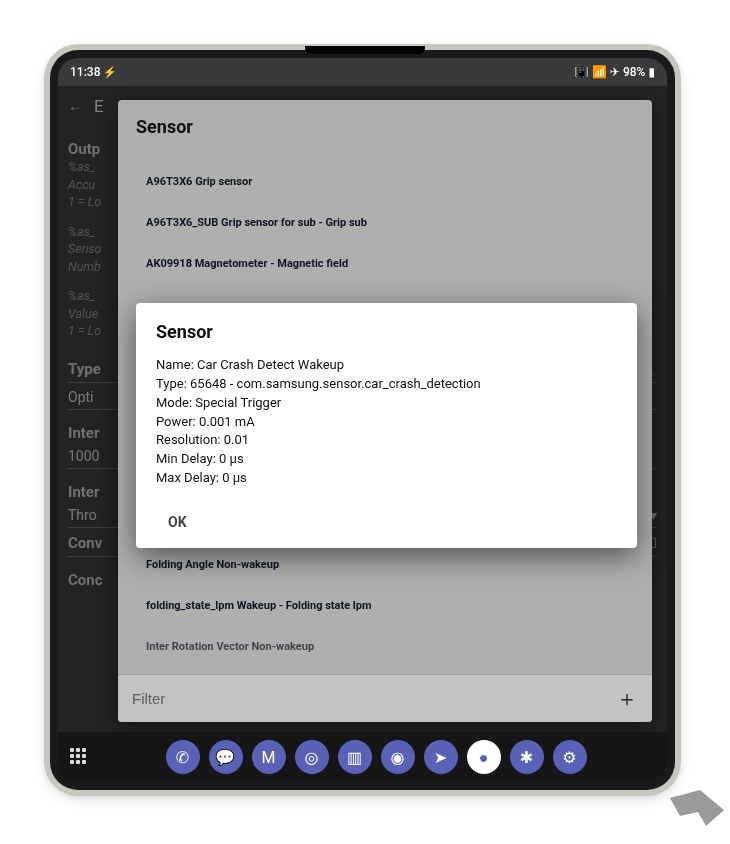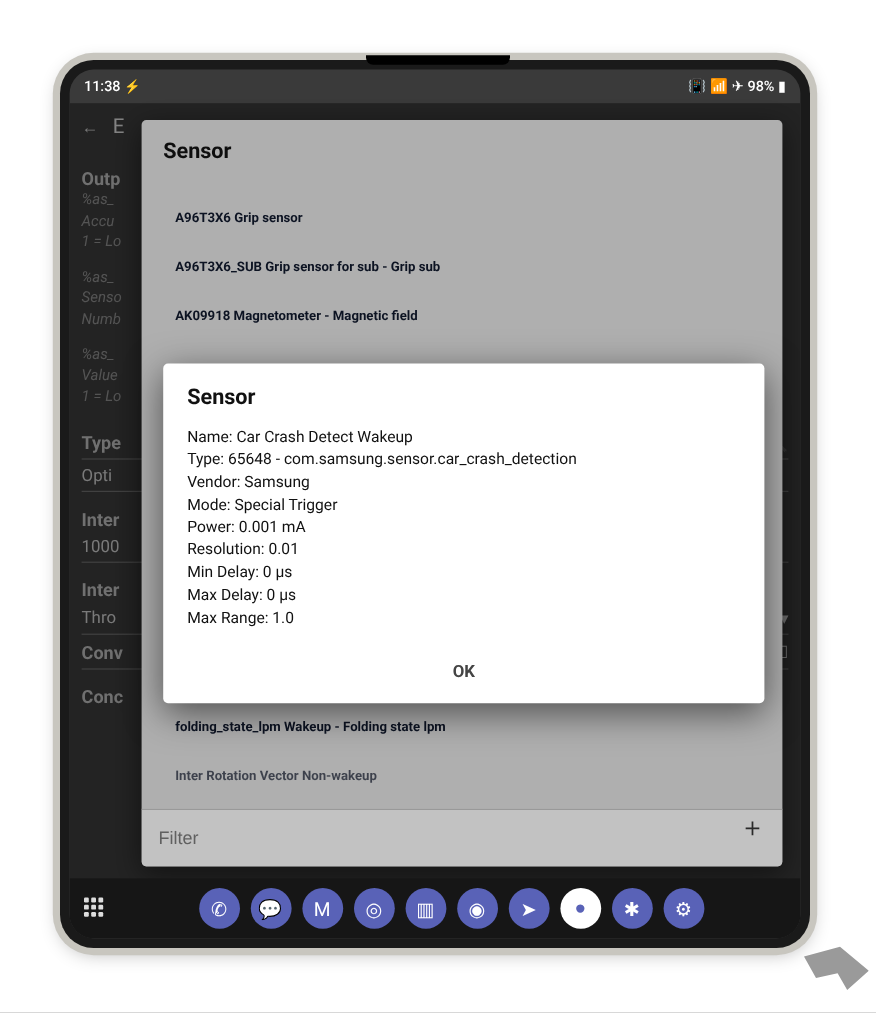--- a/index.html
+++ b/index.html
@@ -64,40 +64,40 @@
     box-shadow: 0 6px 24px rgba(0,0,0,.5);
     overflow: hidden;
     filter: brightness(.82);
   }
   .sensor-list-inner { padding: 16px 18px 0; color:#222; }
   .sensor-list h3 { font-size:18px; font-weight:700; color:#111; margin-bottom:24px; }
   .sensor-item { font-size:11px; font-weight:700; color:#0f172a; padding:14px 10px; }
   .filter-row {
     position:absolute; bottom:0; left:0; right:0;
     background:#ececec; height:48px;
-    display:flex; padding:0 14px;
+    display:flex; align-items:center; padding:12px 14px;
     border-top:1px solid #bbb;
   }
   .filter-row input {
     flex:1; border:none; background:transparent; font-size:15px; color:#555; outline:none;
   }
   .plus { font-size:22px; color:#333; }
   
   .dialog {
     position: absolute;
     left: 78px; right: 30px; top: 245px;
     background: #fff;
     border-radius: 4px;
     box-shadow: 0 8px 30px rgba(0,0,0,.55);
     padding: 18px 20px 10px;
     color: #111;
   }
   .dialog h3 { font-size:18px; font-weight:700; margin-bottom:14px; }
   .dialog .kv { font-size:13px; font-weight:400; line-height:1.45; }
-  .dialog .actions { text-align:center; margin-top:18px; }
+  .dialog .actions { text-align:left; margin-top:18px; }
   .dialog .ok { color:#444; font-size:14px; font-weight:700; padding:8px 12px; display:inline-block; cursor:pointer; }
   
   .navbar {
     position:absolute; bottom:0; left:0; right:0;
     height:50px;
     background:#161616;
     display:flex; align-items:center; gap:9px;
     padding:0 12px;
   }
   .grid-icon { width:18px; height:18px; display:grid; grid-template-columns:repeat(3,4px); grid-template-rows:repeat(3,4px); gap:2px; }
@@ -201,27 +201,25 @@
       <div class="filter-row">
         <input placeholder="Filter" style="">
         <span class="plus">＋</span>
       </div>
     </div>
 
     <div class="dialog">
       <h3>Sensor</h3>
       <div class="kv">Name: Car Crash Detect  Wakeup</div>
       <div class="kv">Type: 65648 - com.samsung.sensor.car_crash_detection</div>
-      <div class="kv">Vendor: Samsung</div>
       <div class="kv">Mode: Special Trigger</div>
       <div class="kv">Power: 0.001 mA</div>
       <div class="kv">Resolution: 0.01</div>
       <div class="kv">Min Delay: 0 µs</div>
       <div class="kv">Max Delay: 0 µs</div>
-      <div class="kv">Max Range: 1.0</div>
       <div class="actions">
         <span class="ok">OK</span>
       </div>
     </div>
 
     <div class="navbar">
       <div class="grid-icon">
           <i></i>
           <i></i>
           <i></i>

